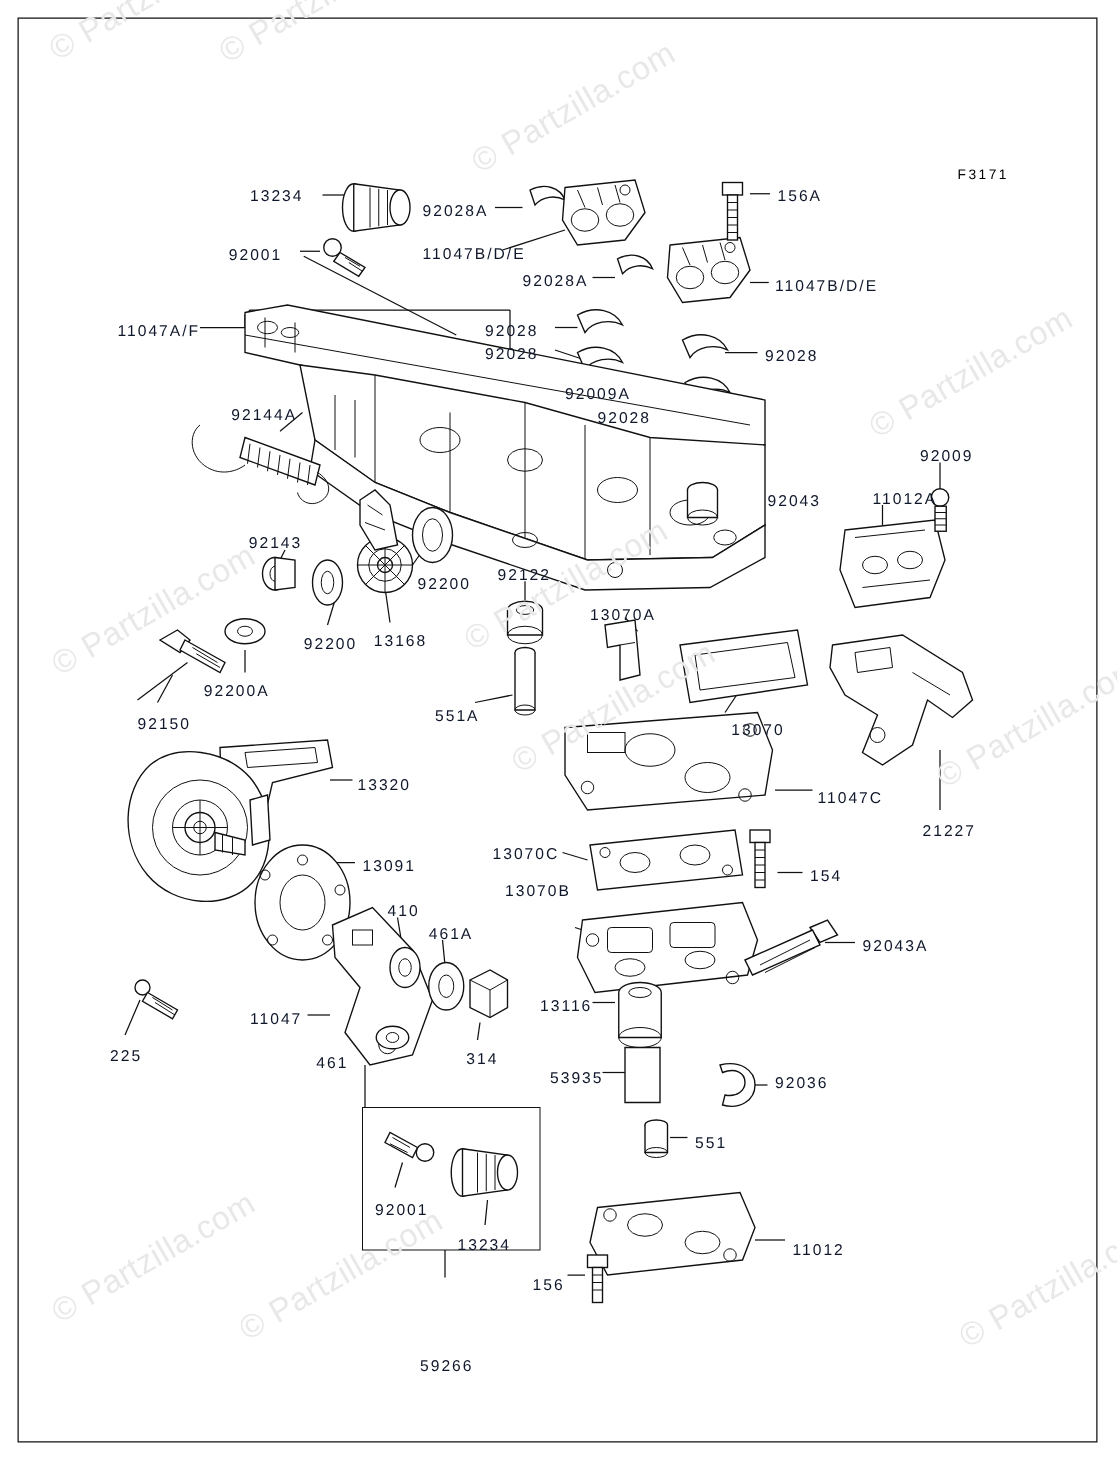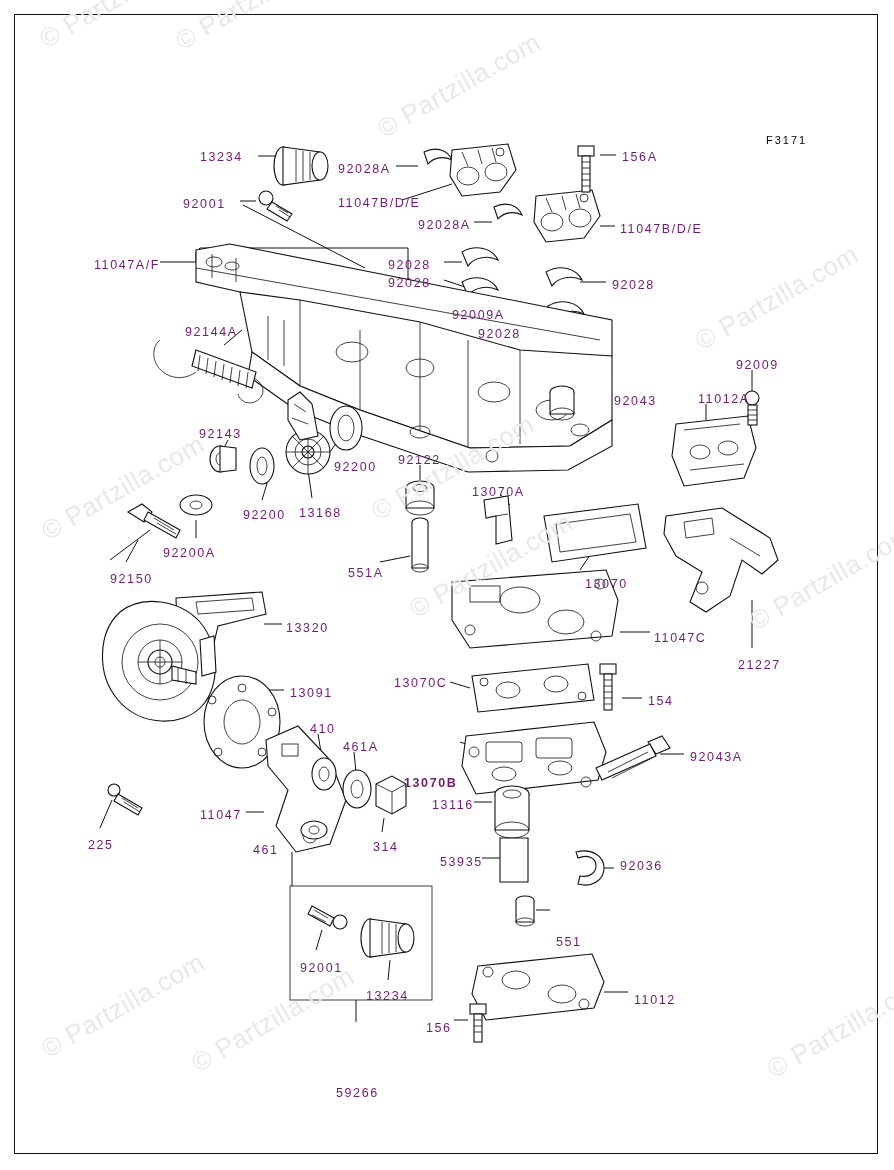--- a/index.html
+++ b/index.html
@@ -38,21 +38,21 @@
     letter-spacing: 0.5px;
   }
   .wm.rot {
     transform: rotate(-30deg);
     transform-origin: left top;
   }
   .lbl {
     position: absolute;
     font-family: "Liberation Sans", sans-serif;
     font-size: 12.5px;
-    color: #701a75;
+    color: #0f172a;
     letter-spacing: 1.6px;
     white-space: nowrap;
   }
   #diagram-svg {
     position: absolute;
     left: 0;
     top: 0;
     width: 894px;
     height: 1170px;
   }
@@ -546,29 +546,29 @@
   <div class="lbl" style="left:348px; top:566px;">551A</div>
   <div class="lbl" style="left:110px; top:572px;">92150</div>
   <div class="lbl" style="left:286px; top:621px;">13320</div>
   <div class="lbl" style="left:654px; top:631px;">11047C</div>
   <div class="lbl" style="left:738px; top:658px;">21227</div>
   <div class="lbl" style="left:290px; top:686px;">13091</div>
   <div class="lbl" style="left:394px; top:676px;">13070C</div>
   <div class="lbl" style="left:648px; top:694px;">154</div>
   <div class="lbl" style="left:310px; top:722px;">410</div>
   <div class="lbl" style="left:343px; top:740px;">461A</div>
-  <div class="lbl" style="left:404px; top:776px;font-weight:bold;">13070B</div>
+  <div class="lbl" style="left:404px; top:706px;">13070B</div>
   <div class="lbl" style="left:690px; top:750px;">92043A</div>
   <div class="lbl" style="left:432px; top:798px;">13116</div>
   <div class="lbl" style="left:200px; top:808px;">11047</div>
   <div class="lbl" style="left:253px; top:843px;">461</div>
   <div class="lbl" style="left:373px; top:840px;">314</div>
   <div class="lbl" style="left:440px; top:855px;">53935</div>
   <div class="lbl" style="left:620px; top:859px;">92036</div>
   <div class="lbl" style="left:88px;  top:838px;">225</div>
-  <div class="lbl" style="left:556px; top:907px;margin-top:28px;">551</div>
+  <div class="lbl" style="left:556px; top:907px;">551</div>
   <div class="lbl" style="left:300px; top:961px;">92001</div>
   <div class="lbl" style="left:366px; top:989px;">13234</div>
   <div class="lbl" style="left:634px; top:993px;">11012</div>
   <div class="lbl" style="left:336px; top:1086px;">59266</div>
   <div class="lbl" style="left:426px; top:1021px;">156</div>
 
 </div>
 
 </body></html>

